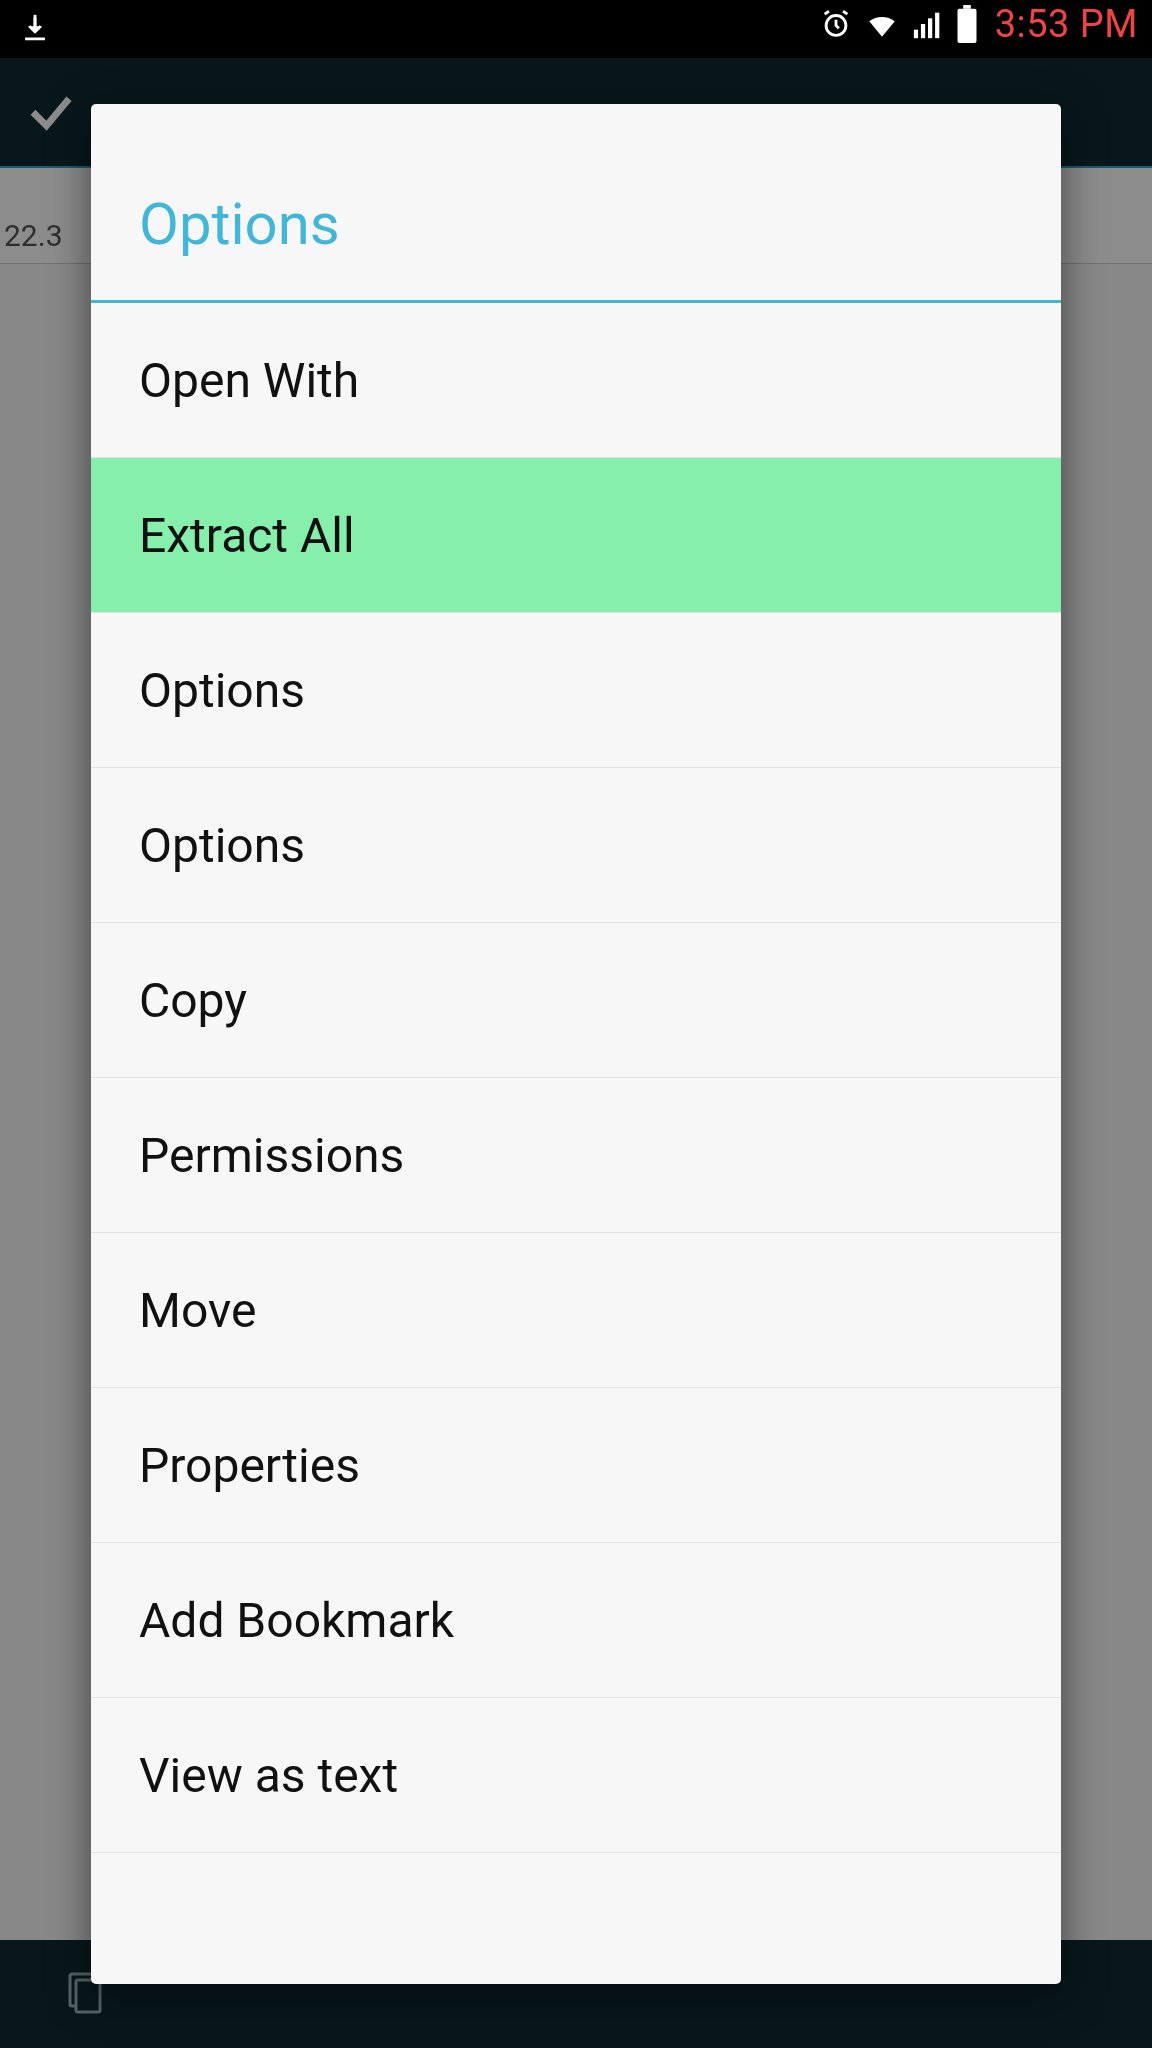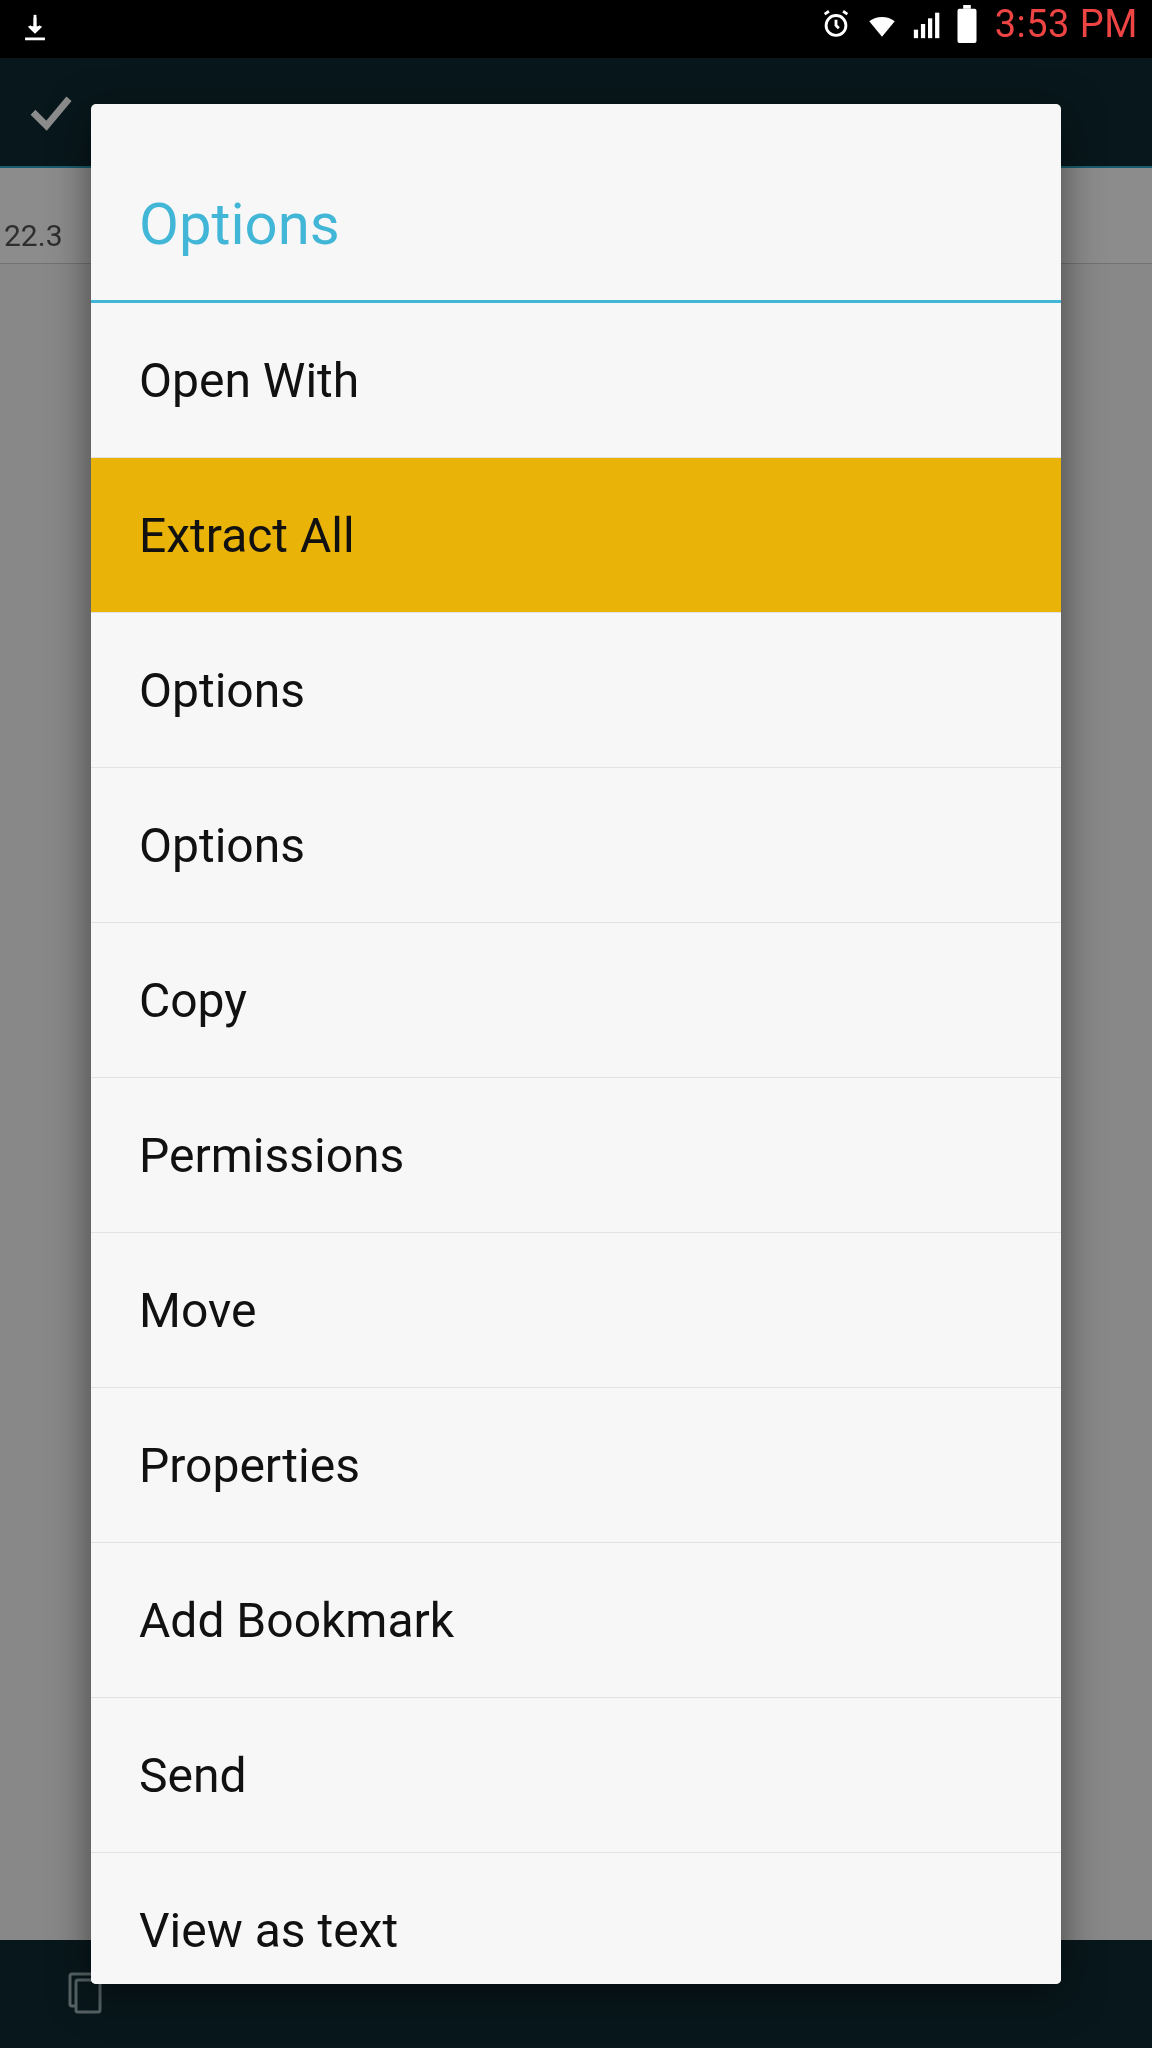--- a/index.html
+++ b/index.html
@@ -92,21 +92,21 @@
       height: 155px;
       display:flex;
       align-items:center;
       padding-left: 48px;
       font-size: 48px;
       color:#111;
       border-bottom: 1px solid #e3e3e3;
       background:#f7f7f7;
     }
     .dialog-item.highlight {
-      background:#eab308;
+      background:#86efac;
     }
     .check-icon { color:#fff; }
   </style>
 </head>
 <body>
 
 <div class="status-bar">
   <div class="status-left">
     <span>
       <svg class="icon-svg" width="34" height="34" viewBox="0 0 24 24" fill="#ffffff">
@@ -197,19 +197,16 @@
     <div class="dialog-item">
       <span>Move</span>
     </div>
     <div class="dialog-item">
       <span>Properties</span>
     </div>
     <div class="dialog-item">
       <span>Add Bookmark</span>
     </div>
     <div class="dialog-item">
-      <span>Send</span>
-    </div>
-    <div class="dialog-item">
       <span>View as text</span>
     </div>
   </div>
 </div>
 
 </body></html>

